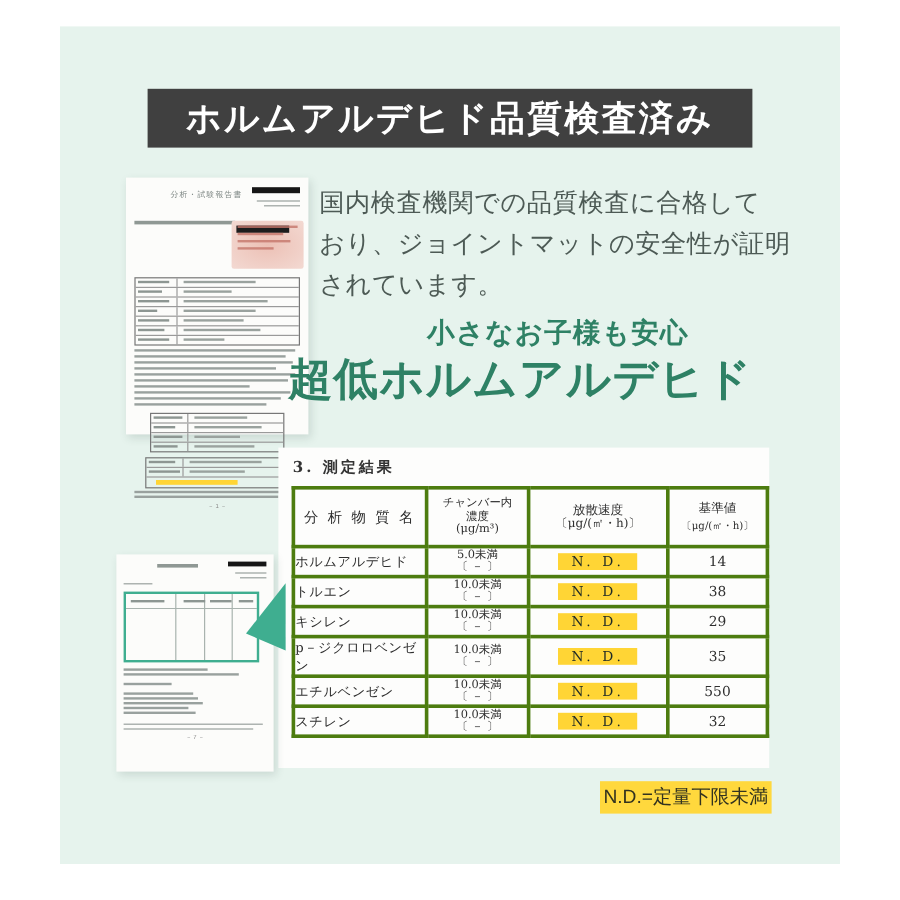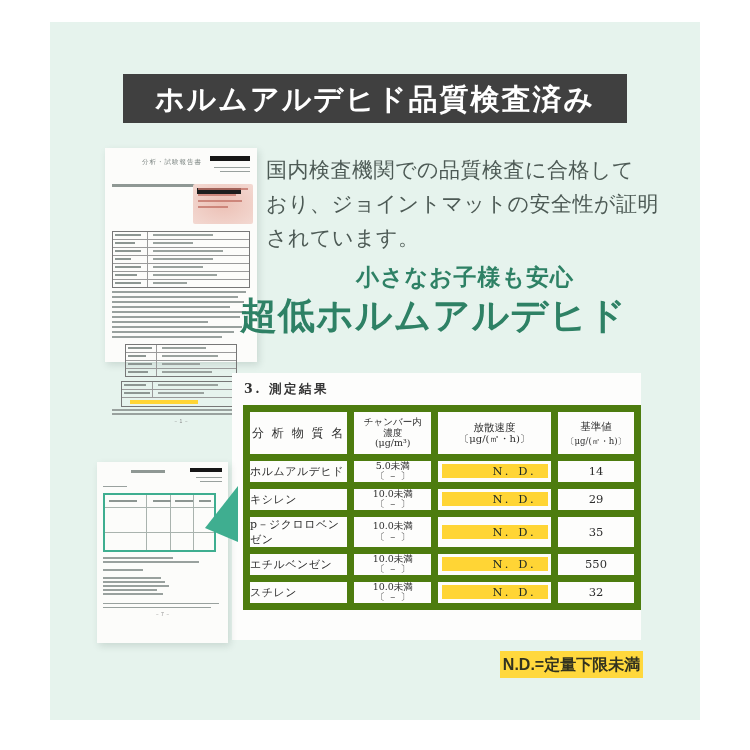--- a/index.html
+++ b/index.html
@@ -19,41 +19,41 @@
 
   .subtitle{position:absolute;left:190px;top:240px;width:450px;text-align:center;color:#2e8165;font-size:23px;font-weight:700;letter-spacing:1px;}
   .bigtitle{position:absolute;left:190px;top:269px;width:450px;color:#2e8165;font-size:37px;font-weight:800;letter-spacing:1px;}
 
   
   .panel{position:absolute;left:182px;top:351px;width:409px;height:267px;background:#fdfdfc;}
   .panel-title{position:absolute;left:12px;top:8px;font-family:"DejaVu Serif","Liberation Serif",serif;
     font-size:12.5px;font-weight:700;letter-spacing:2.5px;color:#333;}
   table.results{position:absolute;left:11px;top:32px;border-collapse:collapse;table-layout:fixed;
     font-family:"DejaVu Serif","Liberation Serif",serif;color:#2e2e2e;}
-  table.results th,table.results td{border:7px solid #4d7c0f;padding:0;}
+  table.results th,table.results td{border:3px solid #4d7c0f;padding:0;}
   table.results{border:1.5px solid #3c3c3c;}
   th.c1,td.c1{width:110px;}
   th.c2,td.c2{width:83px;}
   th.c3,td.c3{width:114px;}
   th.c4,td.c4{width:81px;}
   tr.hdr{height:49px;}
   tr.row{height:25px;}
   .h1line{font-size:12px;font-weight:400;letter-spacing:2px;text-align:center;}
   .hsmall{font-size:9.5px;font-weight:400;line-height:1.15;text-align:center;}
   .hmid{font-size:10.5px;font-weight:400;line-height:1.2;text-align:center;}
   td.c1{font-size:11px;letter-spacing:0.5px;padding-left:7px;}
   .conc{font-size:9.5px;line-height:1.1;text-align:center;}
   td.c3 .nd{width:66px;height:100%;margin:0 auto;background:#ffd535;display:flex;align-items:center;justify-content:center;
-    font-size:11.5px;letter-spacing:3px;color:#1f2a26;padding-left:40px;}
+    font-size:11.5px;letter-spacing:3px;color:#1f2a26;}
   td.c4{text-align:center;font-size:11.5px;}
 
   
   .note{position:absolute;left:142px;top:626px;width:300px;text-align:center;color:#4e5d58;font-size:16.5px;line-height:23px;}
   .badge{position:absolute;left:450px;top:629px;width:143px;height:27px;background:#ffd83d;color:#33331f;
-    font-size:16px;font-weight:700;text-align:center;line-height:27px;}
+    font-size:16px;font-weight:400;text-align:center;line-height:27px;}
 
   
   .doc{position:absolute;background:#fcfcfa;box-shadow:2px 3px 7px rgba(40,70,60,.15);}
   .doc-large{left:55px;top:126px;width:152px;height:214px;padding:6px 7px;box-sizing:border-box;}
   .doc-small{left:47px;top:440px;width:131px;height:181px;padding:5px 6px;box-sizing:border-box;}
   .bars i{display:block;height:2px;background:#99a19e;margin:3px 0 0 0;}
   .bars.tiny i{height:1.5px;margin-top:2.5px;}
   .bars.right i{margin-left:auto;}
   .dl-head{position:relative;height:26px;}
   .dl-title{position:absolute;left:30px;top:4px;font-size:6.5px;color:#7d8683;letter-spacing:1px;white-space:nowrap;}
@@ -247,20 +247,31 @@
             <td class="c2" data-name="chamber-conc-cell">
               <div class="conc">5.0未満</div>
               <div class="conc">〔 － 〕</div>
             </td>
             <td class="c3" data-name="emission-rate-cell">
               <div class="nd" data-name="nd-highlight">N. D.</div>
             </td>
             <td class="c4" data-name="standard-value-cell">14</td>
           </tr>
           <tr class="row" data-name="results-row">
+            <td class="c1" data-name="substance-name-cell">トルエン</td>
+            <td class="c2" data-name="chamber-conc-cell">
+              <div class="conc">10.0未満</div>
+              <div class="conc">〔 － 〕</div>
+            </td>
+            <td class="c3" data-name="emission-rate-cell">
+              <div class="nd" data-name="nd-highlight">N. D.</div>
+            </td>
+            <td class="c4" data-name="standard-value-cell">38</td>
+          </tr>
+          <tr class="row" data-name="results-row">
             <td class="c1" data-name="substance-name-cell">キシレン</td>
             <td class="c2" data-name="chamber-conc-cell">
               <div class="conc">10.0未満</div>
               <div class="conc">〔 － 〕</div>
             </td>
             <td class="c3" data-name="emission-rate-cell">
               <div class="nd" data-name="nd-highlight">N. D.</div>
             </td>
             <td class="c4" data-name="standard-value-cell">29</td>
           </tr>

